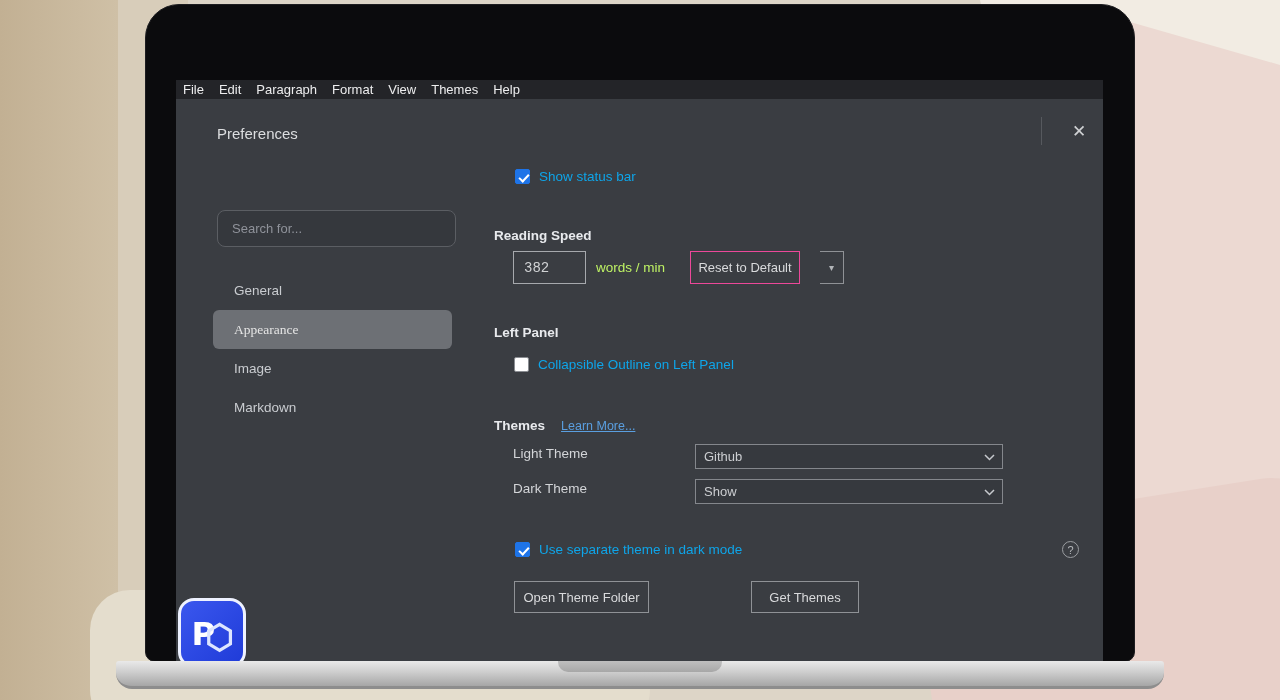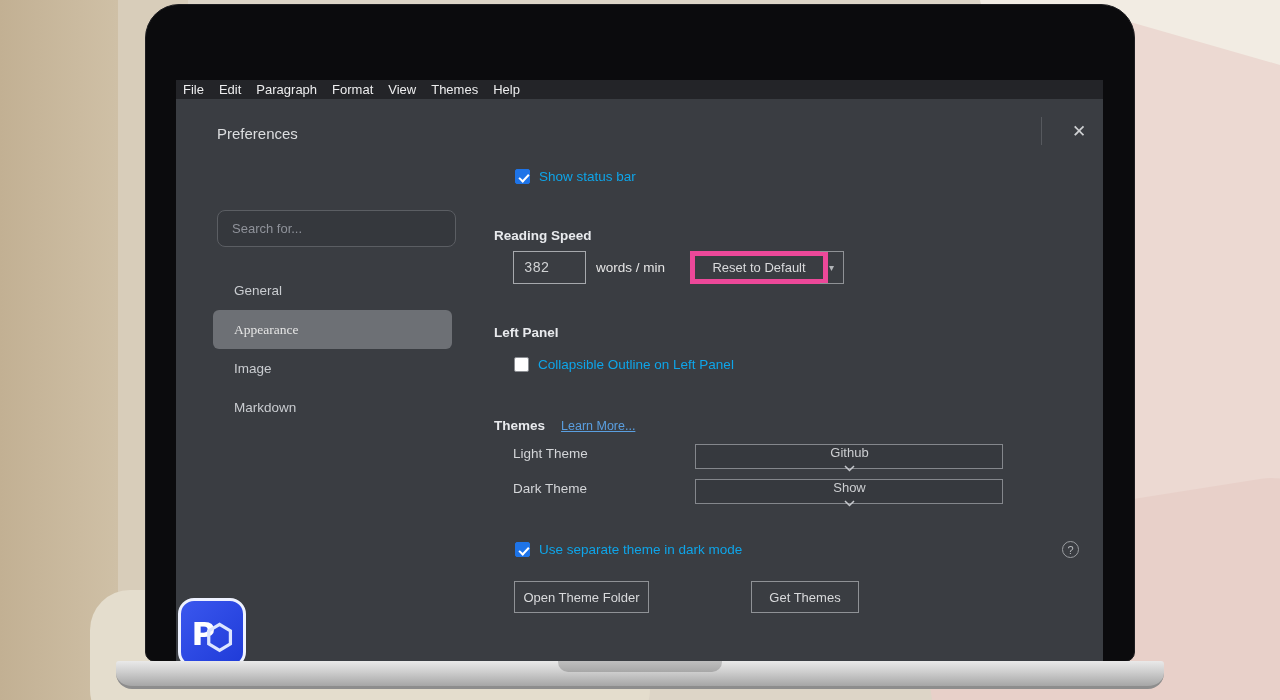--- a/index.html
+++ b/index.html
@@ -91,42 +91,42 @@
     content:""; position:absolute; left:4.5px; top:1.5px; width:4px; height:8px;
     border:solid #fff; border-width:0 2px 2px 0; transform:rotate(43deg);
   }
 
   .speed-input {
     position:absolute; left:337px; top:152px; width:73px; height:33px;
     background:#3a3d42; border:1px solid #a6a9ad; color:#d0d2d4;
     font-size:14px; padding:0 10px; outline:none;
     font-family:Liberation Mono, monospace;
   }
-  .speed-unit { position:absolute; left:420px; top:161px; font-size:13.5px; color:#e5e5e5; }
+  .speed-unit { position:absolute; left:420px; top:161px; font-size:13.5px; color:#bef264; }
   .reset-btn {
-    position:absolute; left:514px; top:152px; width:138px; height:33px;
-    background:transparent; border:5px solid #ec4899; color:#d9dadc;
+    position:absolute; left:514px; top:152px; width:110px; height:33px;
+    background:transparent; border:1px solid #ec4899; color:#d9dadc;
     font-size:13px; display:flex; align-items:center; justify-content:center; cursor:pointer;
   }
   .reset-arrow-btn {
     position:absolute; left:644px; top:152px; width:24px; height:33px;
     border:1px solid #8f9296; border-left:none; display:flex; align-items:center; justify-content:center;
     color:#b2b5b9; font-size:10px; cursor:pointer; background:transparent;
   }
 
   .themes-head-row { position:absolute; left:318px; top:319px; display:flex; align-items:baseline; gap:16px; }
   .themes-head-row .heading-inline { font-size:13.5px; font-weight:bold; color:#e8eaed; }
   .learn-more { font-size:12.5px; color:var(--link-blue,#5a9fe0); text-decoration:underline; cursor:pointer; }
 
   .theme-label { position:absolute; left:337px; font-size:13.5px; color:#d3d5d8; }
   .select-box {
     position:absolute; left:519px; width:308px; height:25px;
     background:#36393e; border:1px solid #84878c; color:#ccced1;
     font-size:13px; display:flex; align-items:center; justify-content:space-between;
-    padding:0 7px 0 8px; cursor:pointer;flex-direction:column;
+    padding:0 7px 0 8px; cursor:pointer;
   }
 
   .help-circle {
     position:absolute; left:886px; top:442px; width:17px; height:17px;
     border:1px solid #9a9da1; border-radius:50%; color:#b4b7bb;
     display:flex; align-items:center; justify-content:center; font-size:11px; cursor:pointer;
   }
 
   .action-btn {
     position:absolute; top:482px; height:32px;

